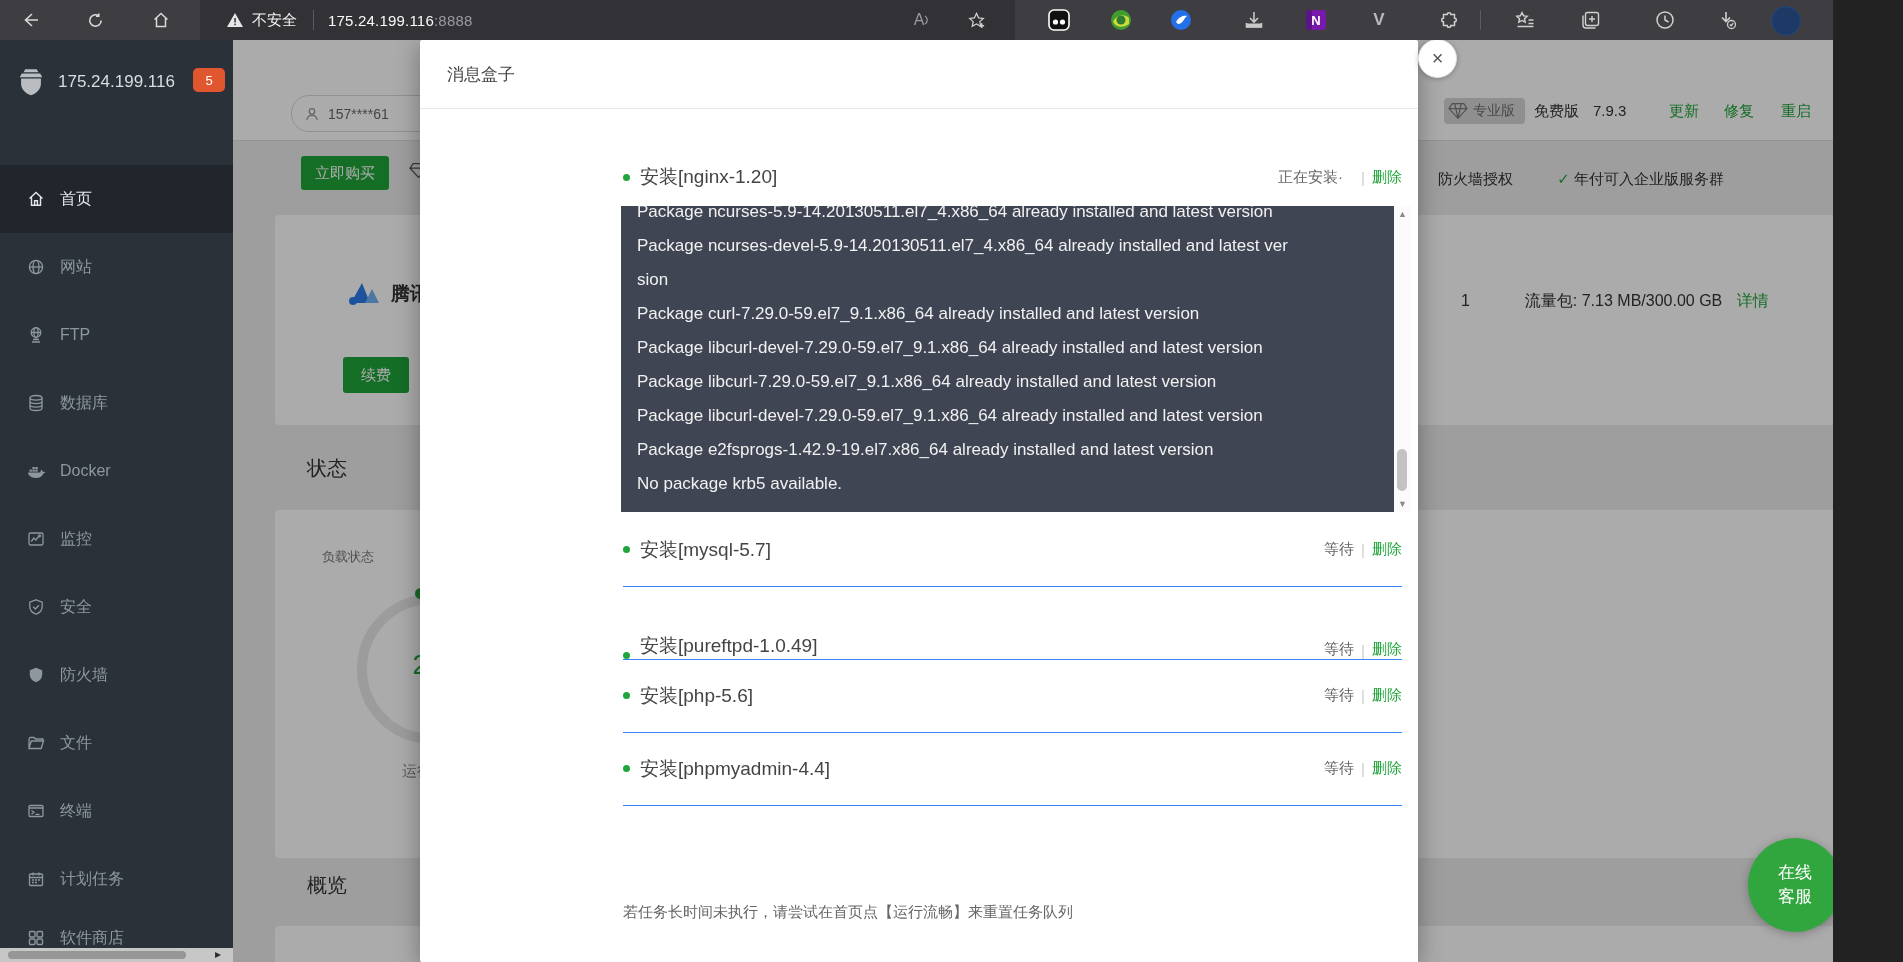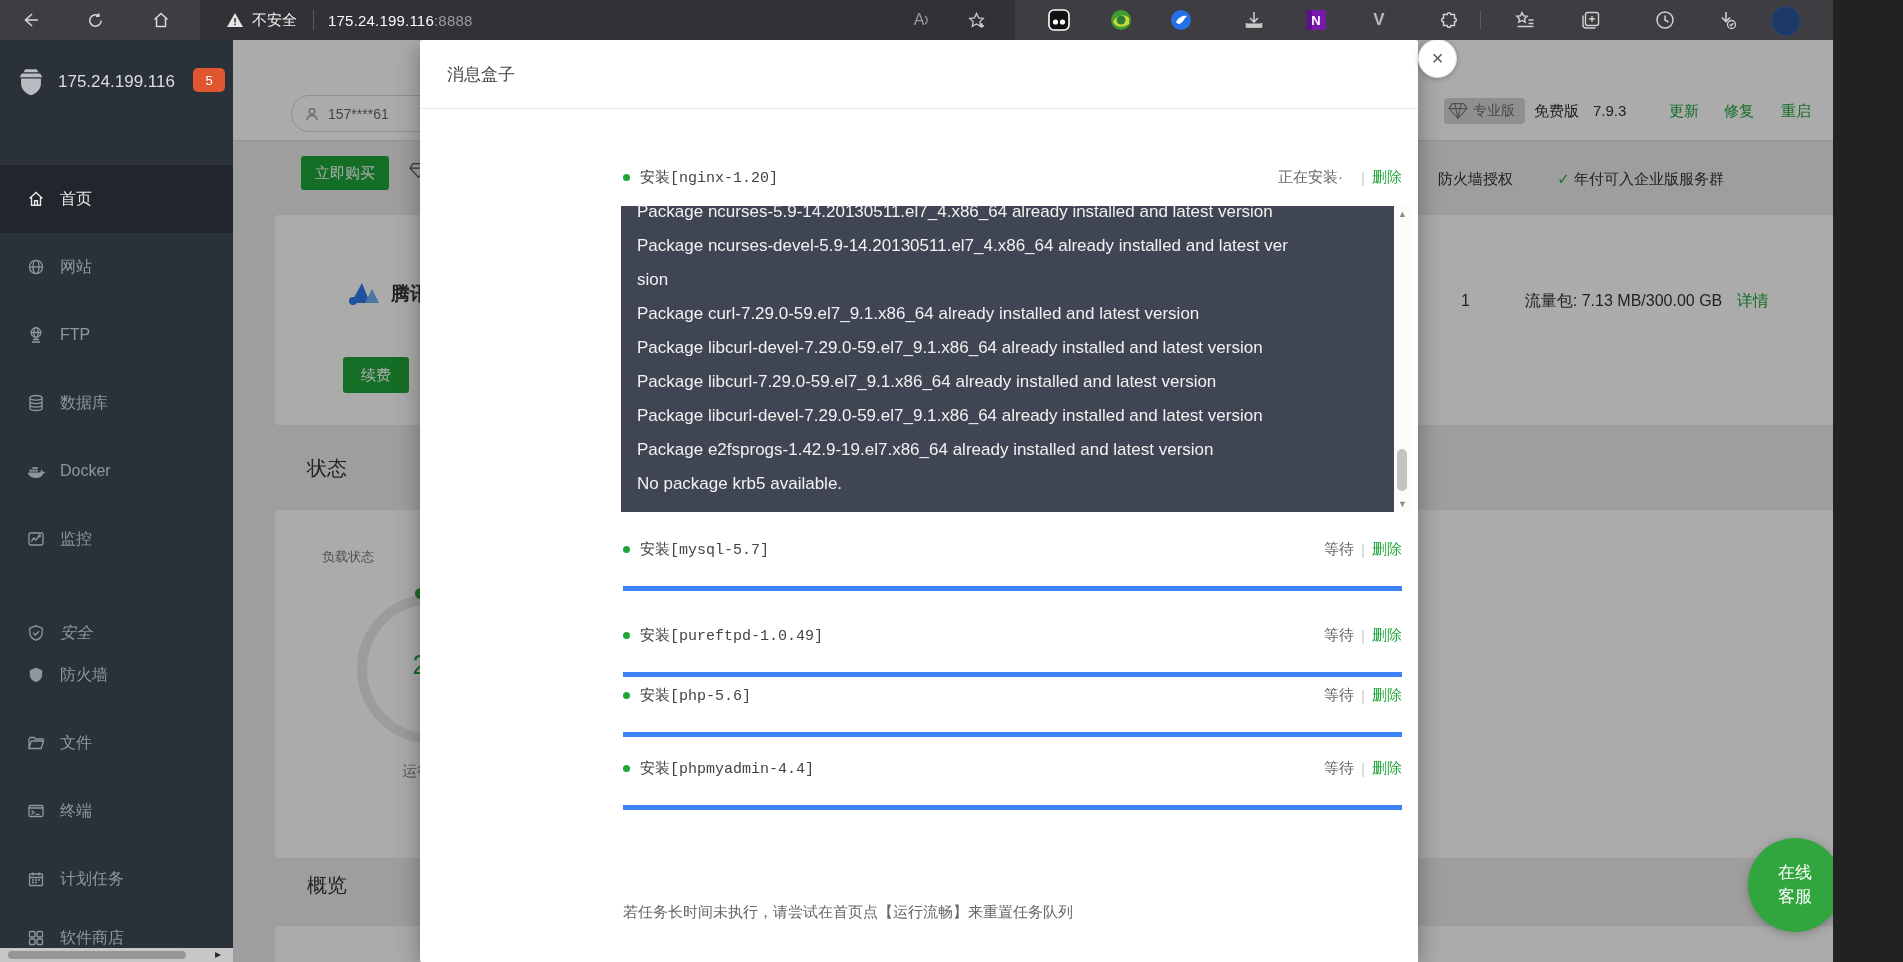--- a/index.html
+++ b/index.html
@@ -67,25 +67,25 @@
          border-radius:2px;box-shadow:0 5px 25px rgba(0,0,0,.35);}
   .modal-title{position:absolute;left:27px;top:0;height:68px;display:flex;align-items:center;font-size:17px;color:#444;}
   .modal-hr{position:absolute;left:0;top:68px;width:998px;height:1px;background:#e9e9e9;}
   .modal-aside{position:absolute;left:0;top:69px;width:187px;height:853px;background:#f0f0f0;}
   .mtab{position:absolute;left:0;width:187px;height:61px;display:flex;align-items:center;font-size:15px;color:#555;cursor:pointer;}
   .mtab span{margin-left:31px;}
   .mtab.active{background:#fff;color:#333;}
   .modal-content{position:absolute;left:187px;top:69px;width:811px;height:853px;background:#fff;}
   .task-head{position:absolute;left:0;width:811px;height:48px;display:flex;align-items:center;padding:0 16px;box-sizing:border-box;}
   .tdot{width:7px;height:7px;border-radius:50%;background:#20a53a;margin-right:10px;flex:none;}
-  .tname{font-size:15px;color:#444;font-family:Liberation Mono, monospace;}
+  .tname{font-size:19px;color:#444;}
   .tstatus{margin-left:auto;font-size:15px;color:#666;}
   .tpipe{color:#ccc;margin:0 7px;font-size:15px;}
   .tdel{color:#20a53a;font-size:15px;cursor:pointer;}
-  .task-row{position:absolute;left:16px;width:779px;height:73px;display:flex;align-items:center;border-bottom:5px solid #3b82f6;}
+  .task-row{position:absolute;left:16px;width:779px;height:73px;display:flex;align-items:center;border-bottom:1px solid #3b82f6;}
   .console{position:absolute;left:14px;top:97px;width:790px;height:306px;background:#404554;overflow:hidden;box-sizing:border-box;}
   .cline{margin-left:16px;margin-right:24px;height:34px;line-height:34px;font-size:17px;color:#f1f1f1;white-space:nowrap;overflow:hidden;}
   .cline:first-child{margin-top:-11px;}
   .cscroll{position:absolute;right:0;top:0;width:17px;height:306px;background:#fbfbfb;}
   .cs-arrow{position:absolute;left:0;width:17px;text-align:center;color:#8a8a8a;font-size:9px;}
   .cs-thumb{position:absolute;left:3px;top:243px;width:10px;height:42px;border-radius:5px;background:#c3c3c3;}
   .mfooter{position:absolute;left:16px;top:794px;width:779px;font-size:15px;color:#666;}
   .modal-close{position:absolute;left:1418px;top:39px;width:37px;height:37px;border-radius:50%;background:#fff;z-index:66;
                border:1px solid #e2e2e2;box-shadow:0 1px 5px rgba(0,0,0,.25);display:flex;align-items:center;justify-content:center;
                font-size:20px;color:#555;cursor:pointer;}
@@ -285,21 +285,21 @@
     <div class="side-item" style="top:465px;">
       <span class="ic">
           <svg width="20" height="20" viewBox="0 0 20 20" fill="none" stroke="currentColor" stroke-width="1.3">
             <rect x="3" y="4" width="14" height="12" rx="1.4"></rect>
             <path d="M5.3 12.5 L7.8 9 L9.8 11 L13 7"></path>
             <circle cx="13.5" cy="6.8" r="1"></circle>
           </svg>
         </span>
       <span class="lb">监控</span>
     </div>
-    <div class="side-item" style="top:559px;font-style:italic;">
+    <div class="side-item" style="top:533px;">
       <span class="ic">
           <svg width="20" height="20" viewBox="0 0 20 20" fill="none" stroke="currentColor" stroke-width="1.3">
             <path d="M10 2.8 L16.2 5.2 V9.6 C16.2 13.4 13.7 16 10 17.2 C6.3 16 3.8 13.4 3.8 9.6 V5.2 Z"></path>
             <path d="M7.2 9.8 L9.3 12 L13 8.2"></path>
           </svg>
         </span>
       <span class="lb">安全</span>
     </div>
     <div class="side-item" style="top:601px;">
       <span class="ic">
@@ -459,21 +459,21 @@
         </div>
       </div>
 
       <div class="task-row" style="top:404px;">
         <span class="tdot"></span>
         <span class="tname">安装[mysql-5.7]</span>
         <span class="tstatus">等待</span>
         <span class="tpipe">|</span>
         <span class="tdel">删除</span>
       </div>
-      <div class="task-row" style="top:490px;">
+      <div class="task-row" style="top:477px;align-items:flex-end;">
         <span class="tdot"></span>
         <span class="tname">安装[pureftpd-1.0.49]</span>
         <span class="tstatus">等待</span>
         <span class="tpipe">|</span>
         <span class="tdel">删除</span>
       </div>
       <div class="task-row" style="top:550px;">
         <span class="tdot"></span>
         <span class="tname">安装[php-5.6]</span>
         <span class="tstatus">等待</span>

